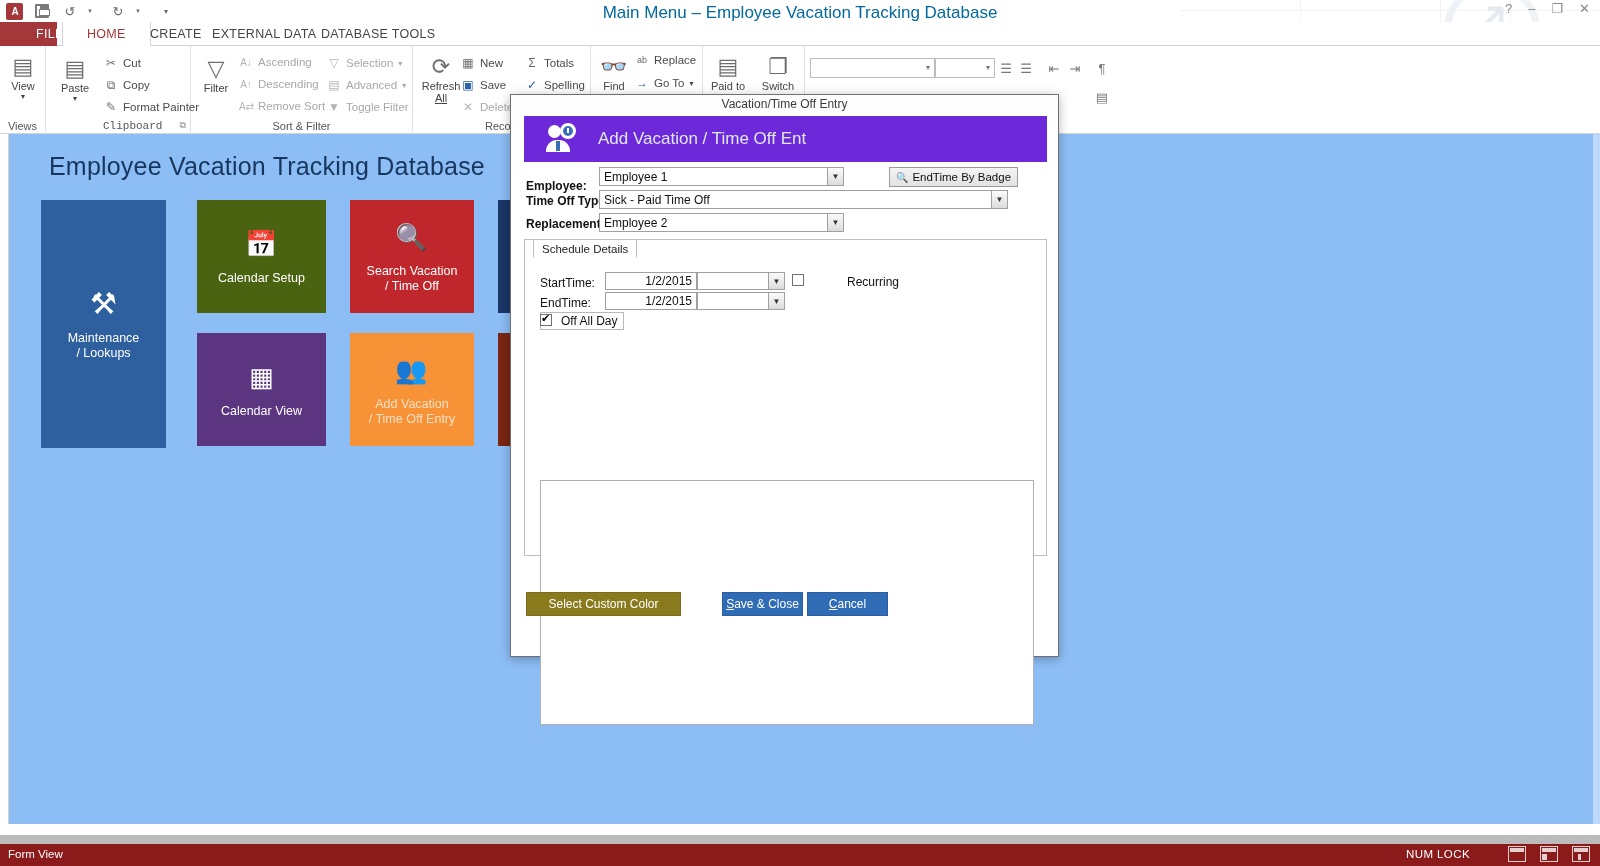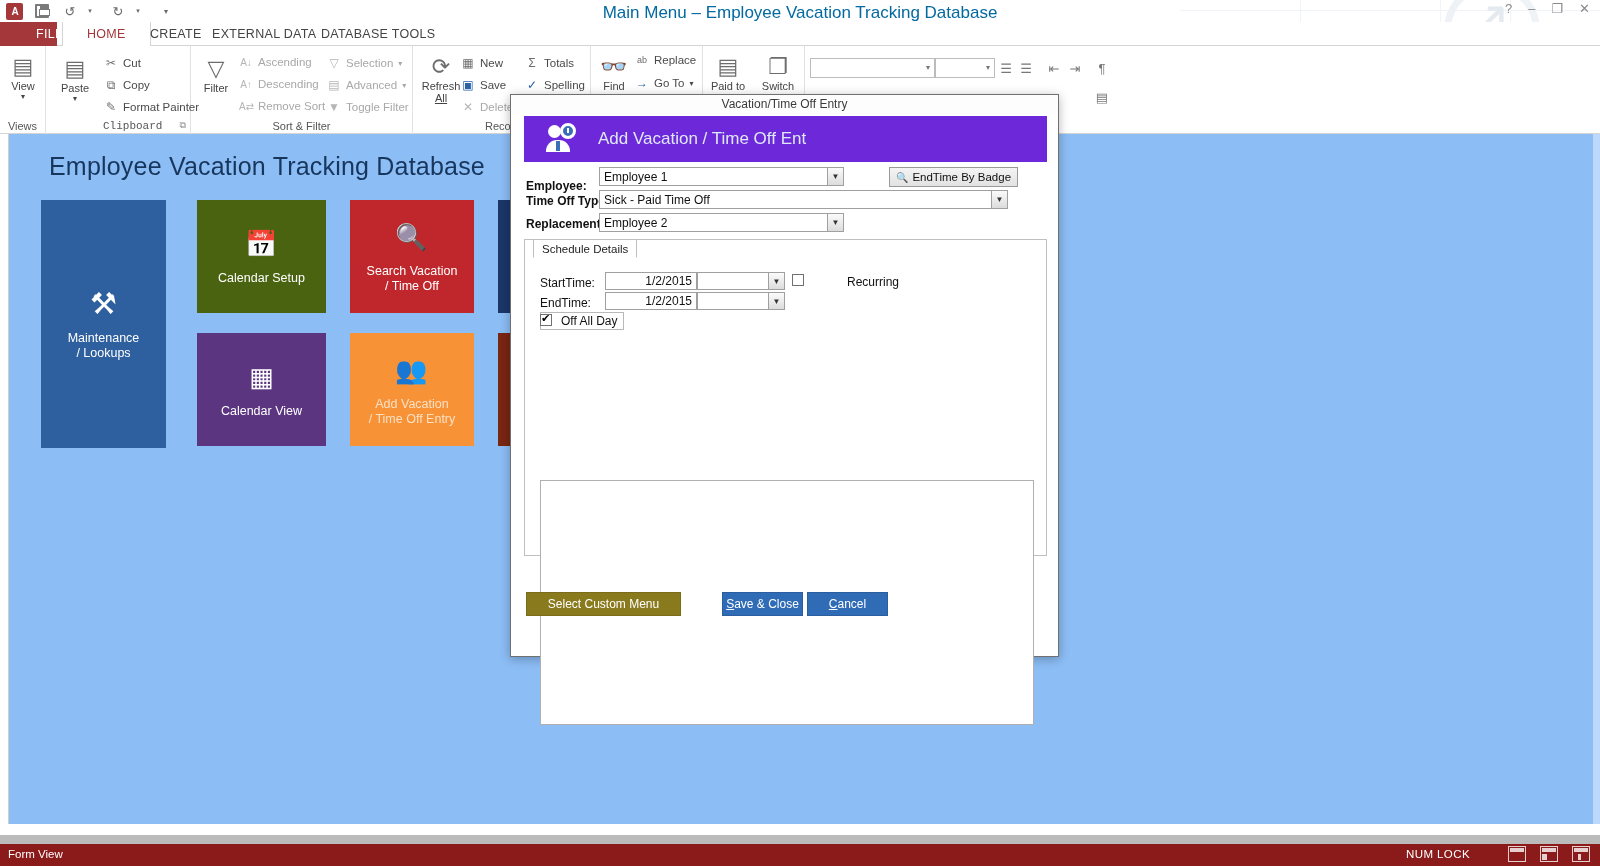--- a/index.html
+++ b/index.html
@@ -518,21 +518,21 @@
       </div>
 
       <div class="inputbox" style="left:15px; top:72px; width:84px; height:18px; border:1px solid #b9b9b9; padding-left:20px;">
         <span>Off All Day</span>
       </div>
       <div class="chk on" style="left:15px; top:74px;"></div>
 
       <div class="bigwhite"></div>
     </div>
 
-    <div class="btn-olive" style="left:15px; top:497px; width:155px; height:24px;">Select Custom Menu</div>
+    <div class="btn-olive" style="left:15px; top:497px; width:155px; height:24px;">Select Custom Color</div>
     <div class="btn-blue" style="left:211px; top:497px; width:81px; height:24px;">
       <u>S</u>
         <span>ave &amp; Close</span>
     </div>
     <div class="btn-blue" style="left:296px; top:497px; width:81px; height:24px;">
       <u>C</u>
         <span>ancel</span>
     </div>
   </div>
 

